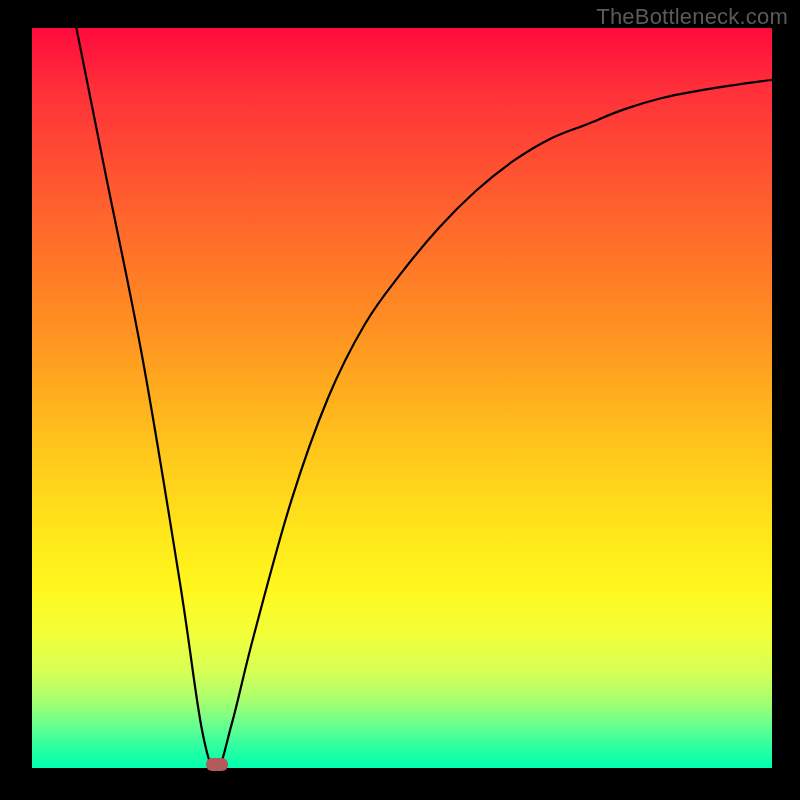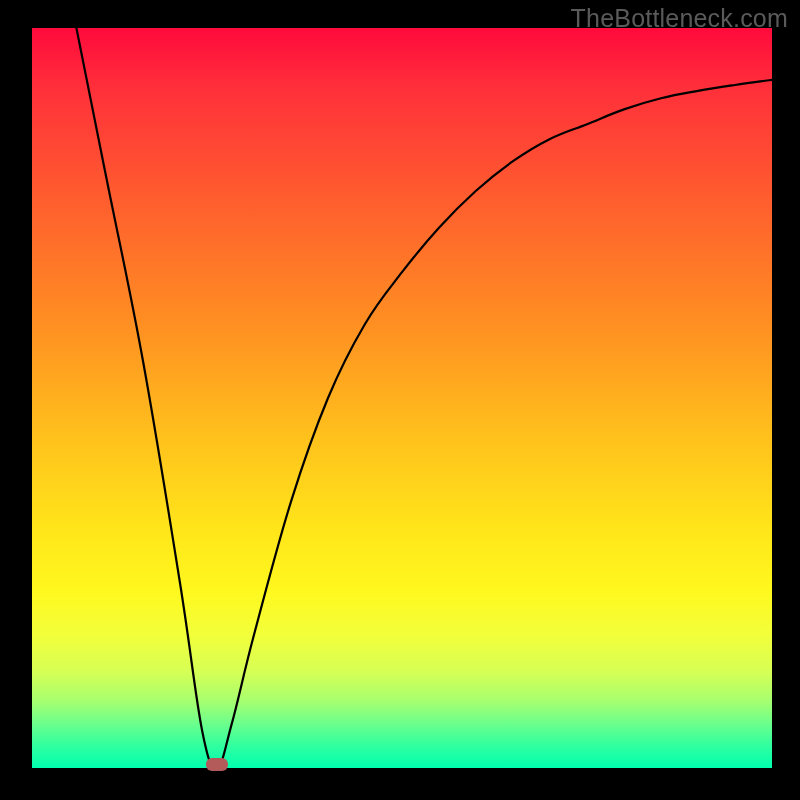--- a/index.html
+++ b/index.html
@@ -52,21 +52,21 @@
     width: 22px;
     height: 13px;
     background: #b35a5a;
     border-radius: 6px;
   }
   .watermark {
     position: absolute;
     top: 4px;
     right: 12px;
     color: #5a5a5a;
-    font-size: 25px;
+    font-size: 22px;
     font-weight: 400;
     letter-spacing: 0.2px;
   }
 </style>
 </head>
 <body>
 
 <div class="stage">
   <div class="watermark">TheBottleneck.com</div>
   <div class="plot">

